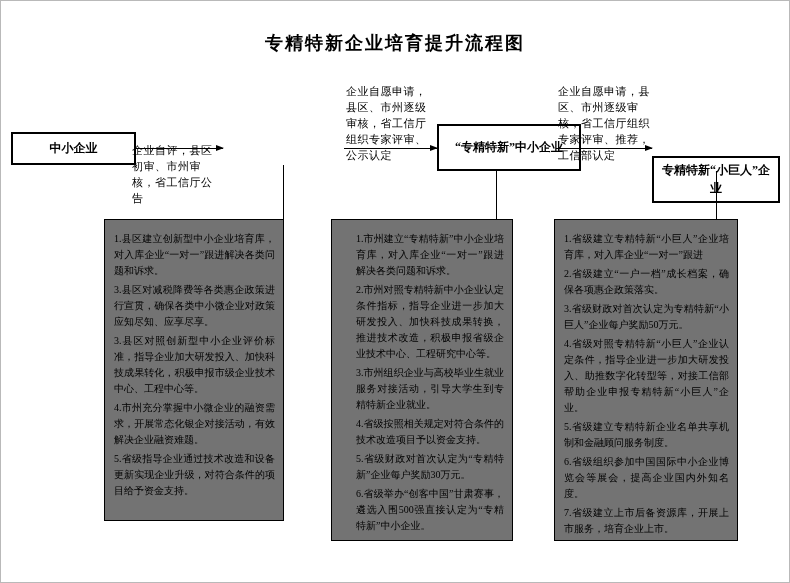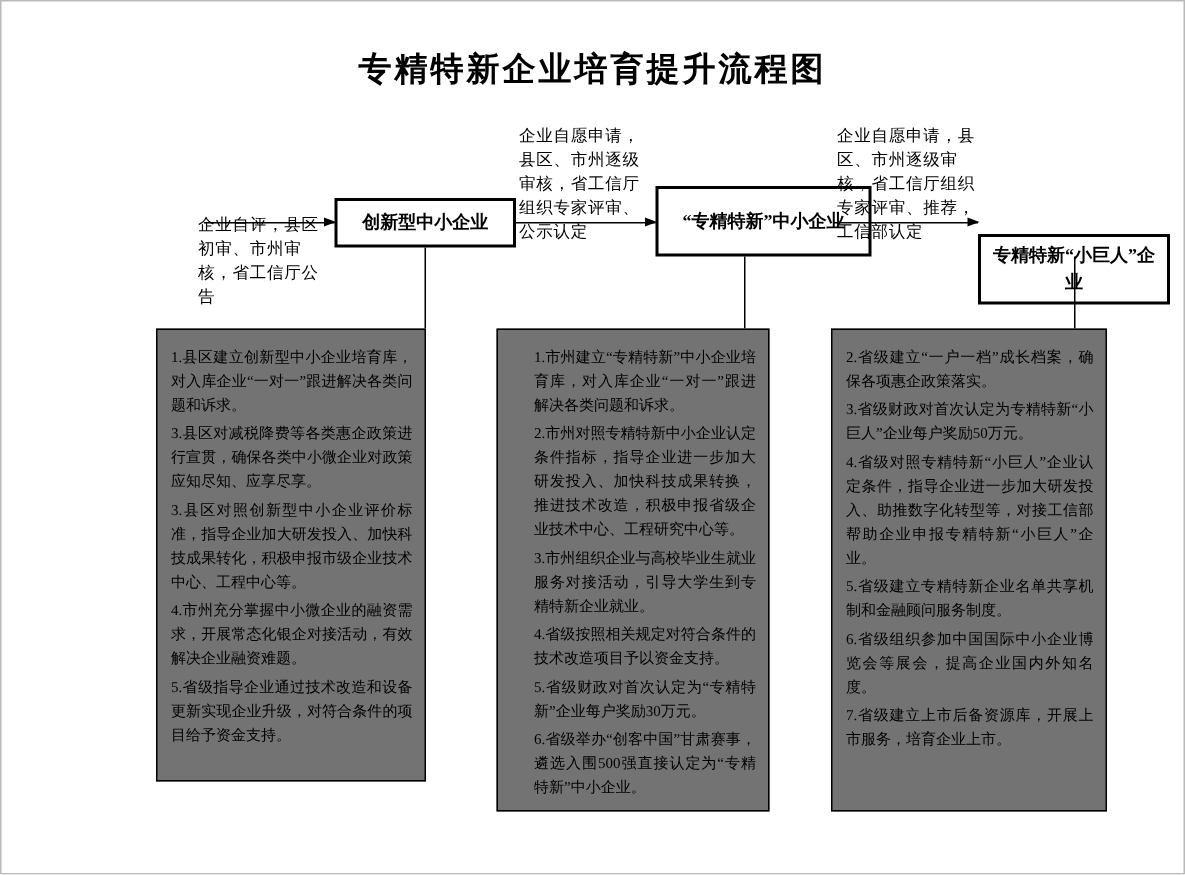--- a/index.html
+++ b/index.html
@@ -15,21 +15,21 @@
     background: #ffffff;
     border: 1px solid #b9b9b9;
     overflow: hidden;
   }
   .title {
     position: absolute;
     top: 30px;
     left: 0;
     width: 100%;
     text-align: center;
-    font-size: 22px;
+    font-size: 18px;
     font-weight: bold;
     letter-spacing: 2px;
   }
   .stage-box {
     position: absolute;
     border: 2px solid #000;
     background: #fff;
     display: flex;
     align-items: center;
     justify-content: center;
@@ -79,24 +79,24 @@
     margin-bottom: 3px;
   }
 </style>
 </head>
 <body>
 
 <div class="page">
 
   <div class="title">专精特新企业培育提升流程图</div>
 
+  <div class="stage-box" style="left:10px; top:131px; width:125px; height:33px;">
+    <span>中小企业</span>
+  </div>
 
-  <div class="stage-box" style="left:222px; top:131px; width:121px; height:33px;">
-    <span>创新型中小企业</span>
-  </div>
 
   <div class="stage-box" style="left:436px; top:123px; width:144px; height:47px;">
     <span>“专精特新”中小企业</span>
   </div>
 
   <div class="stage-box" style="left:651px; top:123px; width:128px; height:47px;margin-top:32px;">
     <span>专精特新“小巨人”企业</span>
   </div>
 
   <div class="harrow" style="left:135px; top:147px; width:87px;">
@@ -128,20 +128,21 @@
   <div class="detail-box" style="left:330px; top:218px; width:182px; height:322px;padding-left:24px;">
       <div class="item">1.市州建立“专精特新”中小企业培育库，对入库企业“一对一”跟进解决各类问题和诉求。</div>
       <div class="item">2.市州对照专精特新中小企业认定条件指标，指导企业进一步加大研发投入、加快科技成果转换，推进技术改造，积极申报省级企业技术中心、工程研究中心等。</div>
       <div class="item">3.市州组织企业与高校毕业生就业服务对接活动，引导大学生到专精特新企业就业。</div>
       <div class="item">4.省级按照相关规定对符合条件的技术改造项目予以资金支持。</div>
       <div class="item">5.省级财政对首次认定为“专精特新”企业每户奖励30万元。</div>
       <div class="item">6.省级举办“创客中国”甘肃赛事，遴选入围500强直接认定为“专精特新”中小企业。</div>
     </div>
 
   <div class="detail-box" style="left:553px; top:218px; width:184px; height:322px;">
+      <div class="item">1.省级建立专精特新“小巨人”企业培育库，对入库企业“一对一”跟进</div>
       <div class="item">2.省级建立“一户一档”成长档案，确保各项惠企政策落实。</div>
       <div class="item">3.省级财政对首次认定为专精特新“小巨人”企业每户奖励50万元。</div>
       <div class="item">4.省级对照专精特新“小巨人”企业认定条件，指导企业进一步加大研发投入、助推数字化转型等，对接工信部帮助企业申报专精特新“小巨人”企业。</div>
       <div class="item">5.省级建立专精特新企业名单共享机制和金融顾问服务制度。</div>
       <div class="item">6.省级组织参加中国国际中小企业博览会等展会，提高企业国内外知名度。</div>
       <div class="item">7.省级建立上市后备资源库，开展上市服务，培育企业上市。</div>
     </div>
 
 </div>
 

